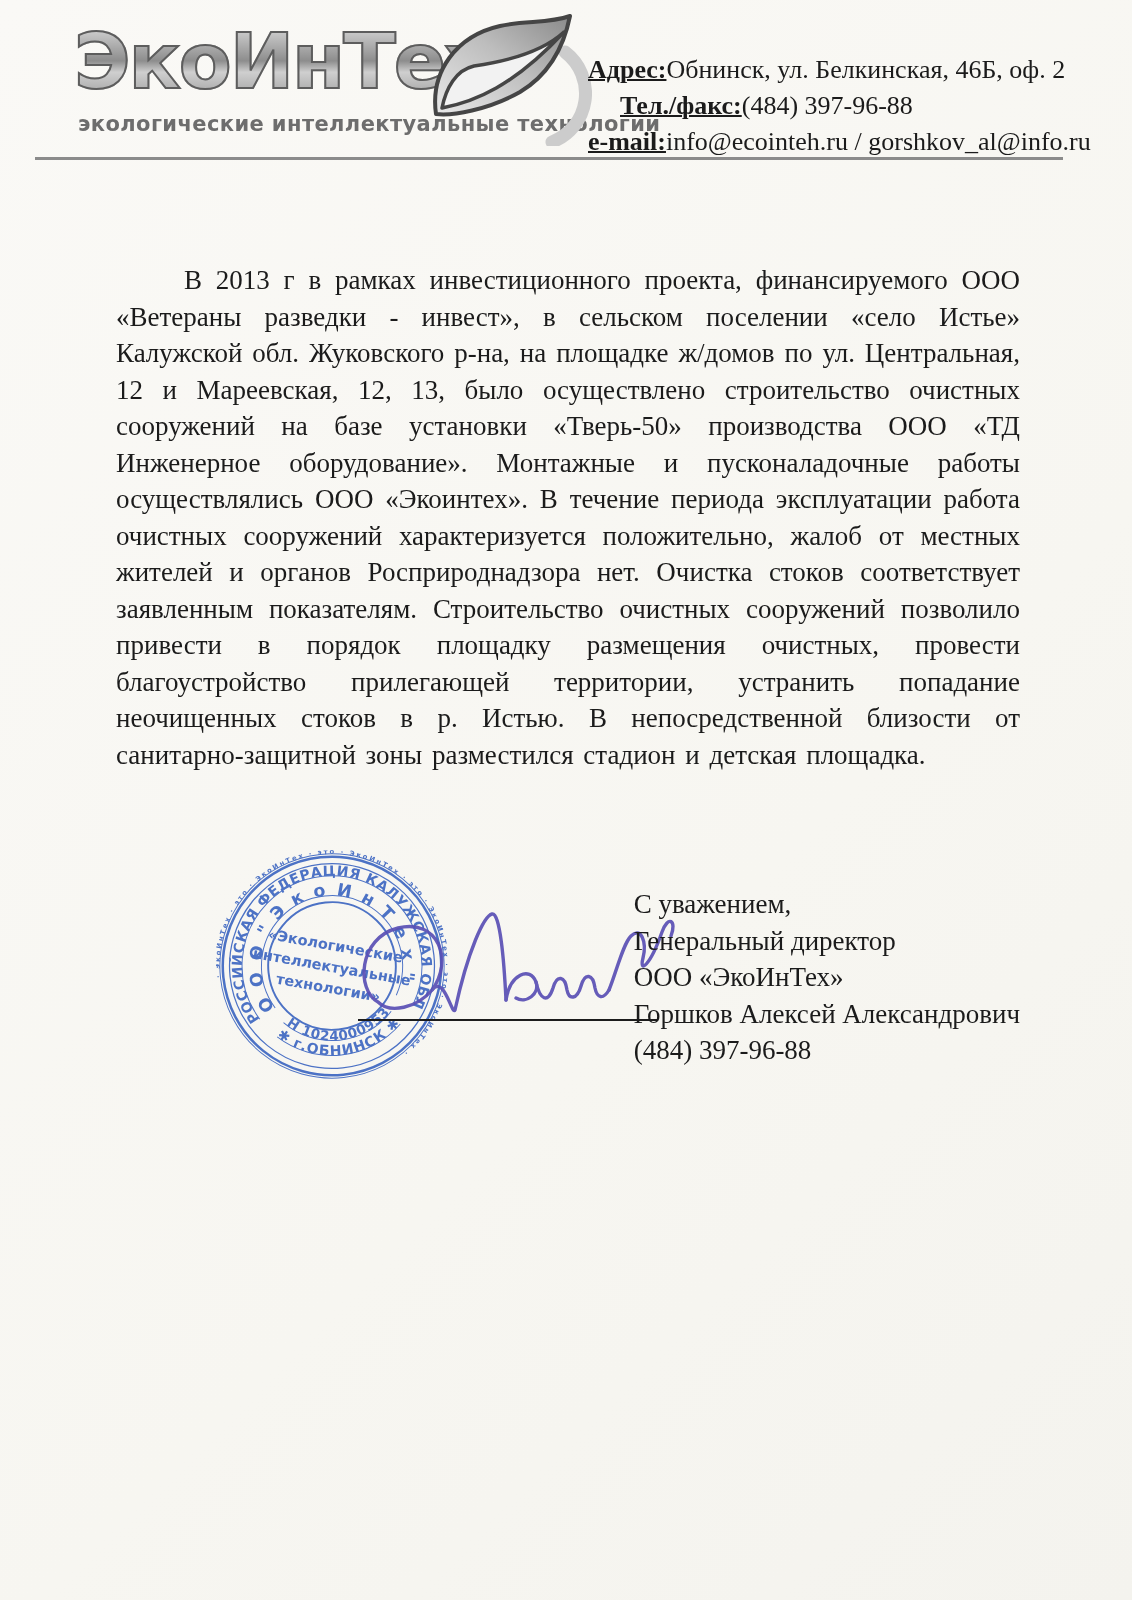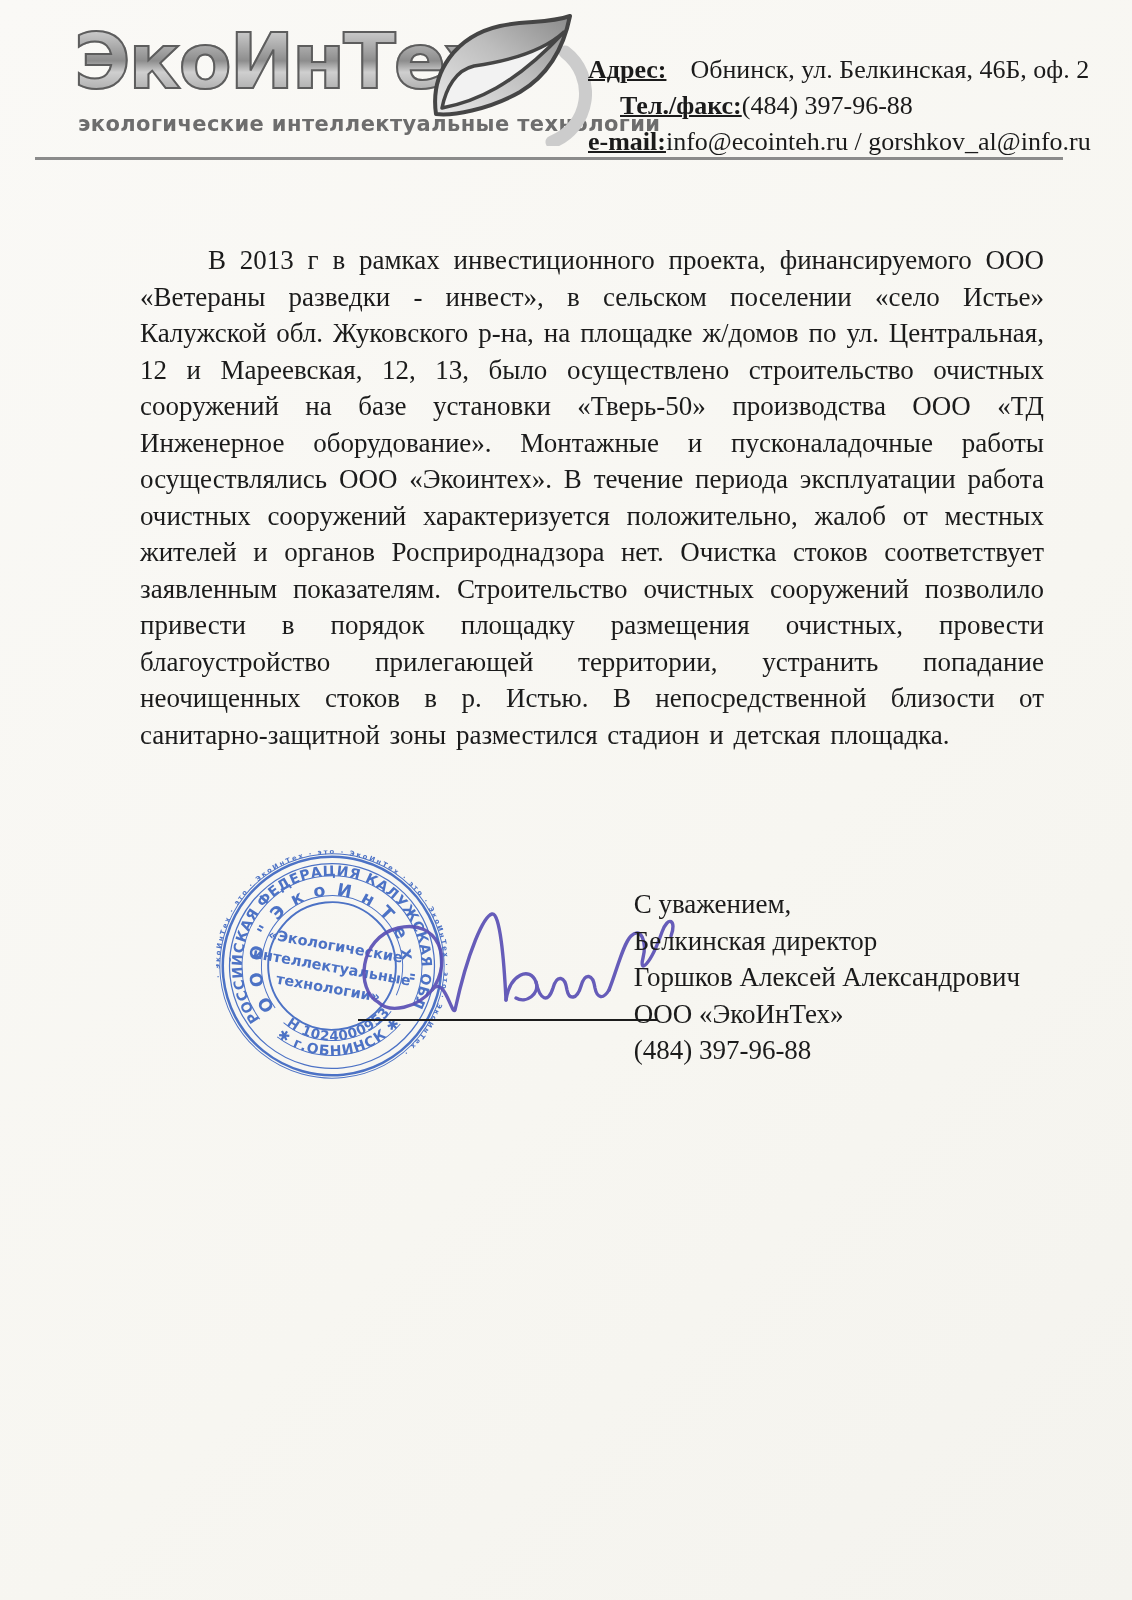--- a/index.html
+++ b/index.html
@@ -32,34 +32,33 @@
   }
   .logo-leaf{position:absolute;left:352px;top:-16px;width:170px;height:136px;}
 
   .contact{
     position:absolute;left:588px;top:52px;width:446px;
     font-size:26px;line-height:36px;
   }
   .contact-row{white-space:nowrap;}
   .contact-row.r2{padding-left:32px;}
   .contact-label{font-weight:bold;text-decoration:underline;text-decoration-thickness:2px;margin-right:0;}
-  .contact-row.r1 .contact-label{margin-right:24px;}
+  .contact-row.r1 .contact-label{}
 
   .header-rule{
     position:absolute;left:35px;top:157px;width:1028px;height:3px;
     background:#8b8b8b;
   }
 
   
   .letter-body{
-    position:absolute;left:116px;top:242px;width:904px;
+    position:absolute;left:116px;top:262px;width:904px;
     font-size:27px;line-height:36.5px;
     text-align:justify;text-indent:68px;
     word-spacing:3px;
-    margin-left:24px;
   }
 
   
   .closing{
     position:absolute;right:112px;top:886px;
     font-size:27px;line-height:36.6px;
     white-space:nowrap;
   }
 
   .signature-line{
@@ -156,19 +155,19 @@
       <path d="M 166 102 C 170 76 190 68 196 84 C 200 96 186 106 176 100"></path>
       <path d="M 196 84 C 200 102 208 106 213 90 C 217 76 225 78 227 92 C 229 102 237 102 241 88 C 245 74 253 76 255 90 C 257 100 263 102 269 92"></path>
       <path d="M 269 92 C 277 72 283 46 291 38 C 301 28 307 44 303 60 C 299 76 310 68 322 34 C 328 17 337 22 331 38"></path>
     </g>
   </svg>
 
   <div class="signature-line"></div>
 
   <div class="closing">
     <div>С уважением,</div>
-    <div>Белкинская директор</div>
+    <div>Генеральный директор</div>
+    <div>ООО «ЭкоИнТех»</div>
     <div>Горшков Алексей Александрович</div>
-    <div>ООО «ЭкоИнТех»</div>
     <div>(484) 397-96-88</div>
   </div>
 
 </div>
 
 </body></html>

